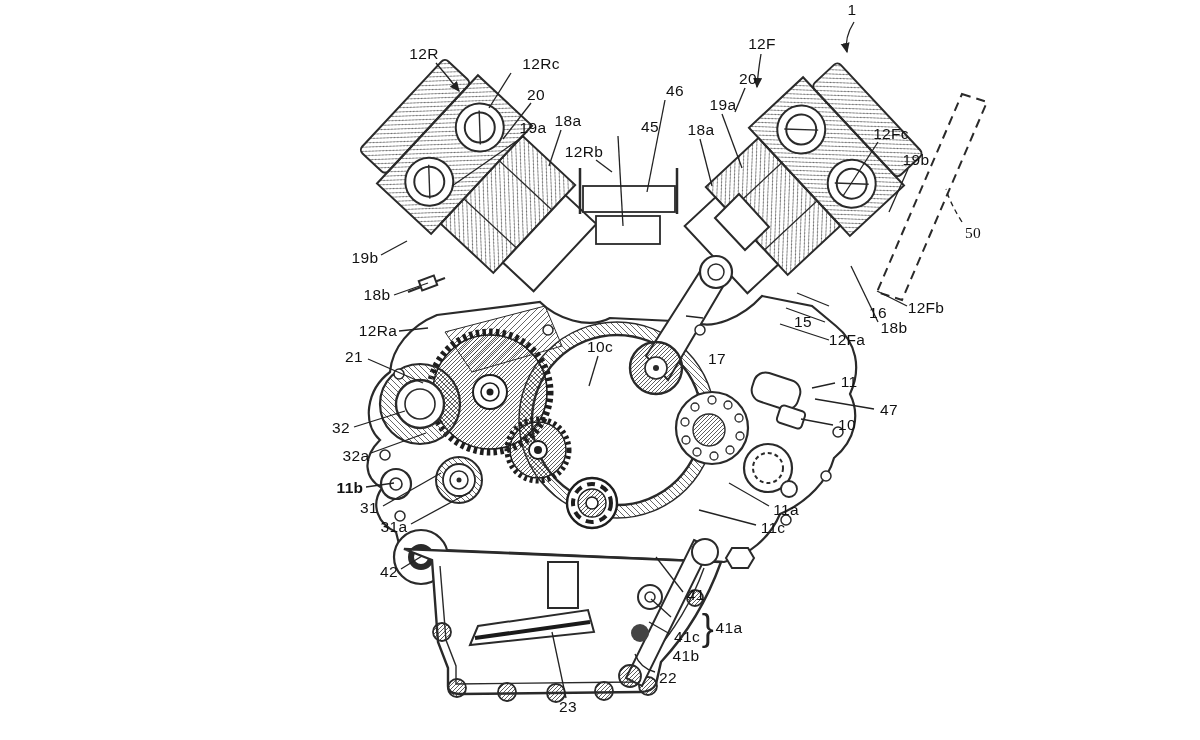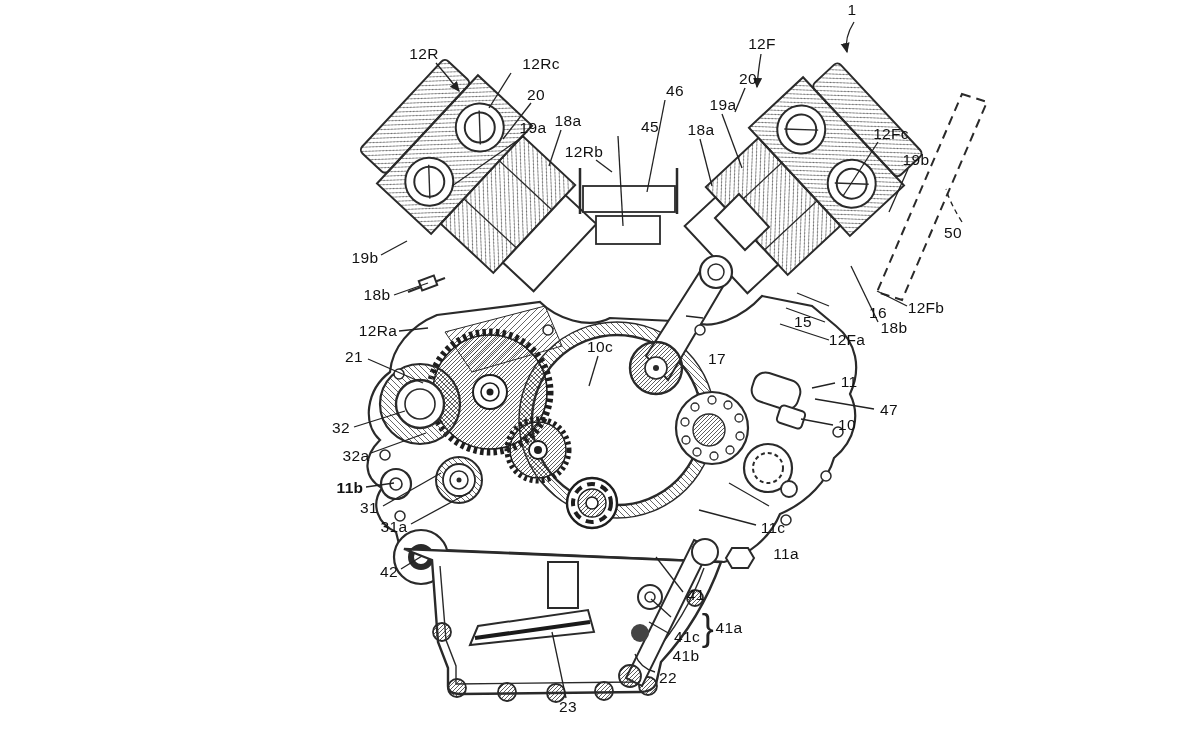--- a/index.html
+++ b/index.html
@@ -261,42 +261,42 @@
   <div class="lbl" style="left: 568px; top: 121px;">18a</div>
   <div class="lbl" style="left: 584px; top: 152px;">12Rb</div>
   <div class="lbl" style="left: 650px; top: 127px;">45</div>
   <div class="lbl" style="left: 651px; top: 91px; margin-left: 24px;">46</div>
   <div class="lbl" style="left: 762px; top: 44px;">12F</div>
   <div class="lbl" style="left: 748px; top: 79px;">20</div>
   <div class="lbl" style="left: 723px; top: 105px;">19a</div>
   <div class="lbl" style="left: 701px; top: 130px;">18a</div>
   <div class="lbl" style="left: 891px; top: 134px;">12Fc</div>
   <div class="lbl" style="left: 916px; top: 160px;">19b</div>
-  <div class="lbl" style="left: 953px; top: 233px;">50</div>
+  <div class="lbl" style="left: 973px; top: 233px; font-family: Liberation Serif, serif;">50</div>
   <div class="lbl" style="left: 926px; top: 308px;">12Fb</div>
   <div class="lbl" style="left: 894px; top: 328px;">18b</div>
   <div class="lbl" style="left: 878px; top: 305px; margin-top: 8px;">16</div>
   <div class="lbl" style="left: 791px; top: 322px; margin-left: 12px;">15</div>
   <div class="lbl" style="left: 847px; top: 340px;">12Fa</div>
   <div class="lbl" style="left: 849px; top: 382px;">11</div>
   <div class="lbl" style="left: 889px; top: 410px;">47</div>
   <div class="lbl" style="left: 847px; top: 425px;">10</div>
   <div class="lbl" style="left: 365px; top: 258px;">19b</div>
   <div class="lbl" style="left: 377px; top: 295px;">18b</div>
   <div class="lbl" style="left: 378px; top: 331px;">12Ra</div>
   <div class="lbl" style="left: 354px; top: 357px;">21</div>
   <div class="lbl" style="left: 341px; top: 428px;">32</div>
   <div class="lbl" style="left: 356px; top: 456px;">32a</div>
   <div class="lbl" style="left: 350px; top: 488px; font-weight: bold;">11b</div>
   <div class="lbl" style="left: 369px; top: 508px;">31</div>
   <div class="lbl" style="left: 394px; top: 527px;">31a</div>
   <div class="lbl" style="left: 389px; top: 572px;">42</div>
   <div class="lbl" style="left: 600px; top: 347px;">10c</div>
   <div class="lbl" style="left: 717px; top: 318px; margin-top: 41px;">17</div>
-  <div class="lbl" style="left: 786px; top: 510px; margin-top: 44px;">11a</div>
+  <div class="lbl" style="left: 786px; top: 510px;">11a</div>
   <div class="lbl" style="left: 773px; top: 528px;">11c</div>
   <div class="lbl" style="left: 696px; top: 595px;">41</div>
   <div class="lbl" style="left: 686px; top: 656px;">41b</div>
   <div class="lbl" style="left: 687px; top: 637px;">41c</div>
   <div class="lbl" style="left: 729px; top: 628px;">41a</div>
   <div class="lbl brace" style="left: 708px; top: 628px;">}</div>
   <div class="lbl" style="left: 668px; top: 678px;">22</div>
   <div class="lbl" style="left: 568px; top: 707px;">23</div>
 </div>
 

